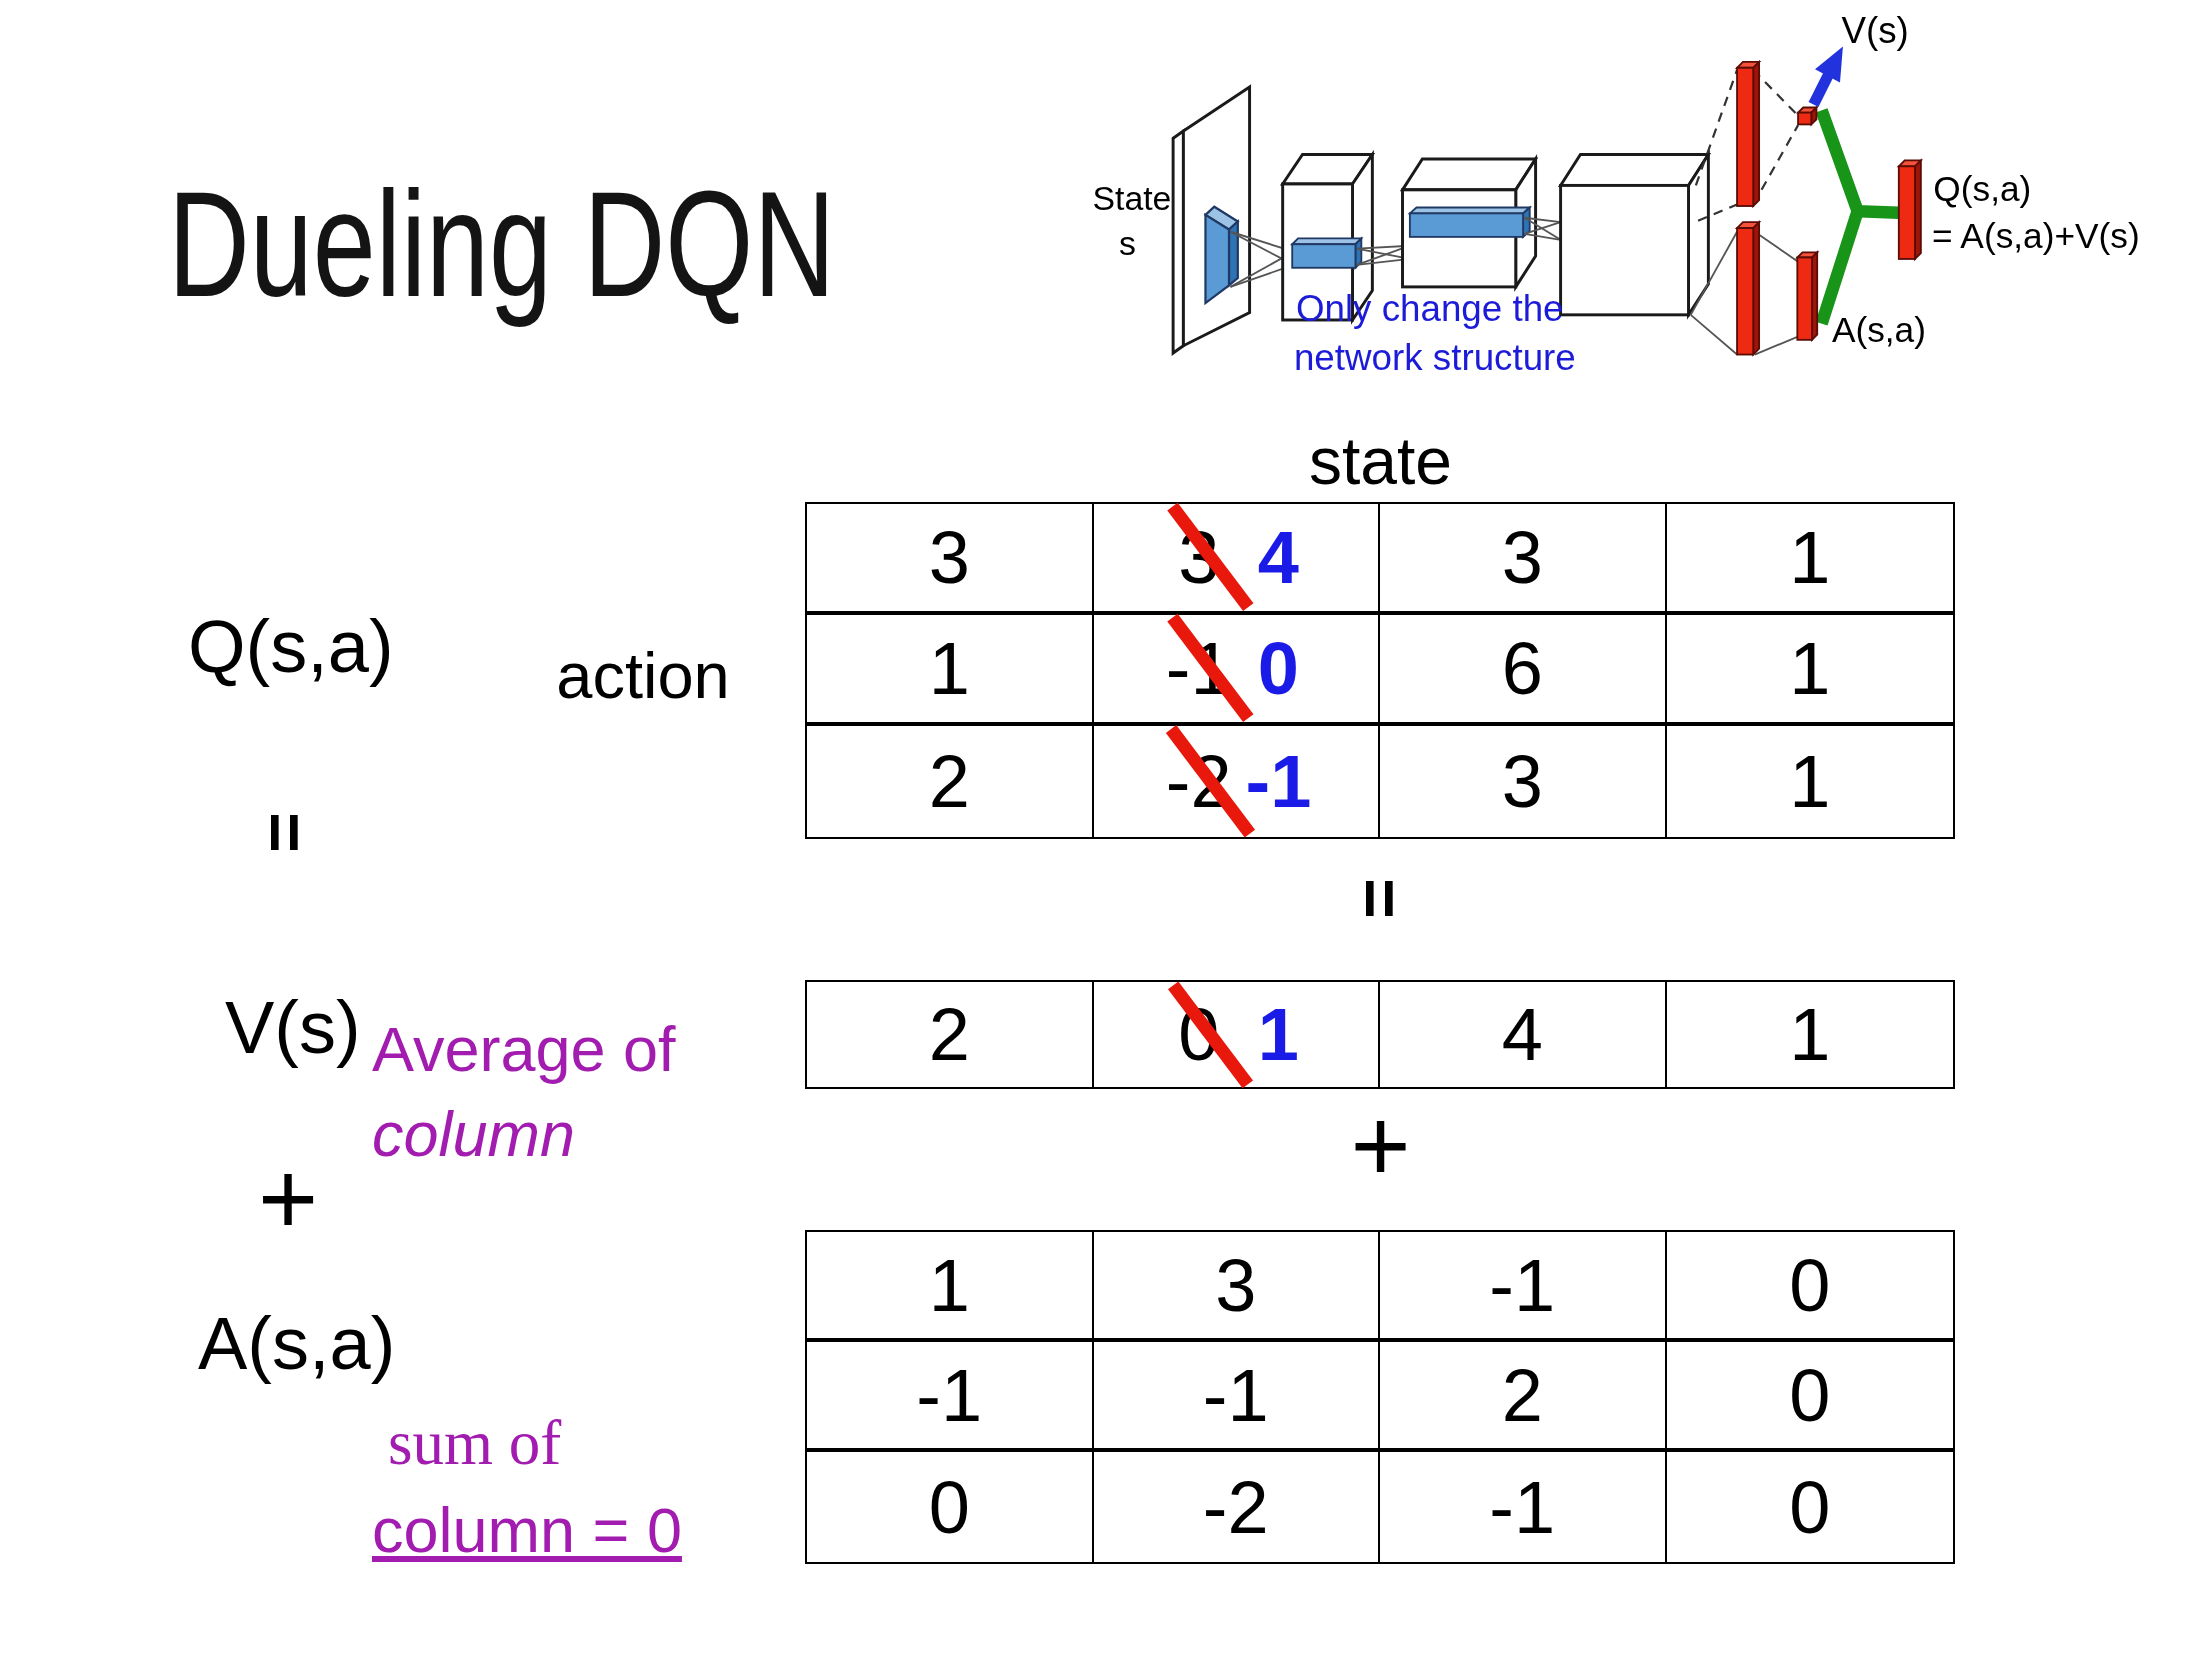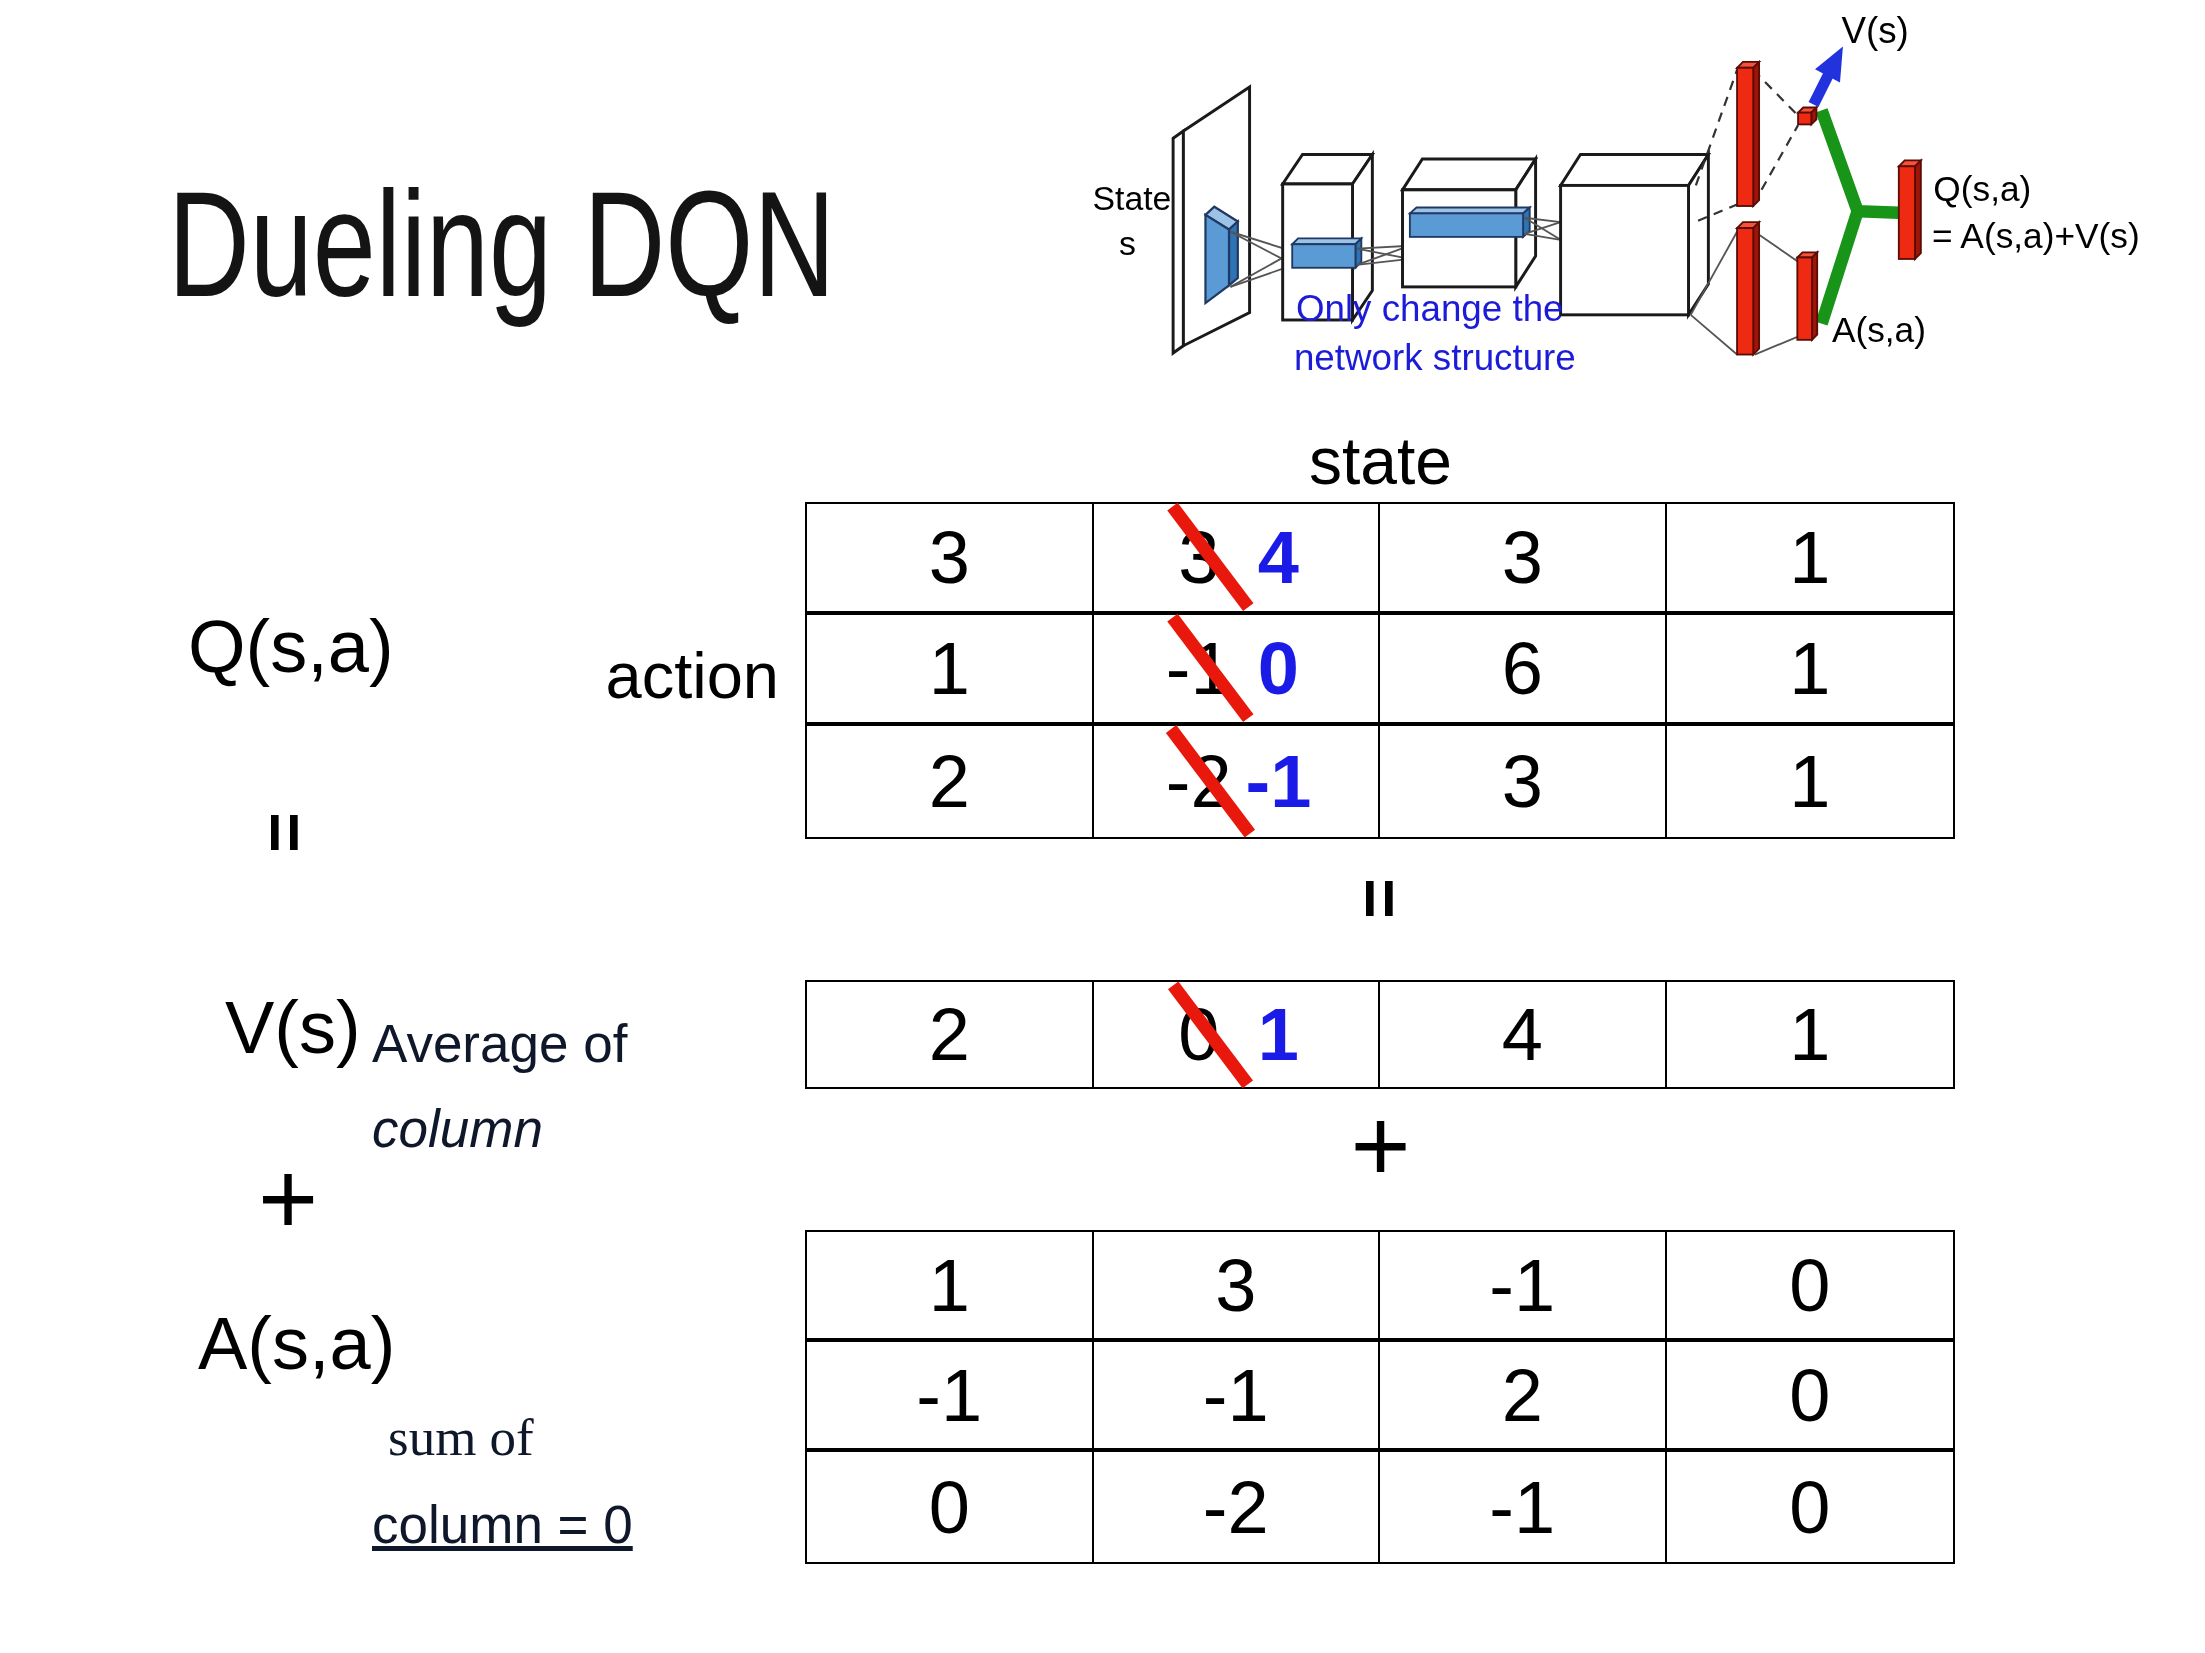--- a/index.html
+++ b/index.html
@@ -11,23 +11,23 @@
   
   .title{
     left:168px; top:165px; font-size:151px; line-height:1.05; color:#141414;
     transform:scaleX(0.75); transform-origin:left top; white-space:nowrap; font-weight:400;
   }
   
   .eq-label{font-size:74px; color:#000; white-space:nowrap;}
   .lbl-q{left:188px; top:604px;}
   .lbl-v{left:225px; top:985px;}
   .lbl-a{left:198px; top:1301px;}
-  .lbl-action{left:507px; top:638px; width:272px; text-align:right; font-size:65px;}
+  .lbl-action{left:507px; top:638px; width:272px; text-align:center; font-size:65px;}
   .lbl-state{left:1160px; top:423px; width:441px; text-align:center; font-size:66px;}
-  .note{font-size:53px; color:#0f172a; white-space:nowrap;}
+  .note{font-size:63px; color:#a21caf; white-space:nowrap;}
   .note-avg1{left:372px; top:1013px;}
   .note-avg2{left:372px; top:1098px;font-style:italic;}
   .note-sum1{left:388px; top:1407px;font-family:Liberation Serif, serif;}
   .note-sum2{left:372px; top:1494px;text-decoration:underline;}
   
   .rot-eq{
     width:118px; height:85px; display:flex; align-items:center; justify-content:center;
     font-size:70px; font-weight:bold; transform:rotate(90deg); color:#000;
   }
   .eq-left{left:226px; top:790px;}

